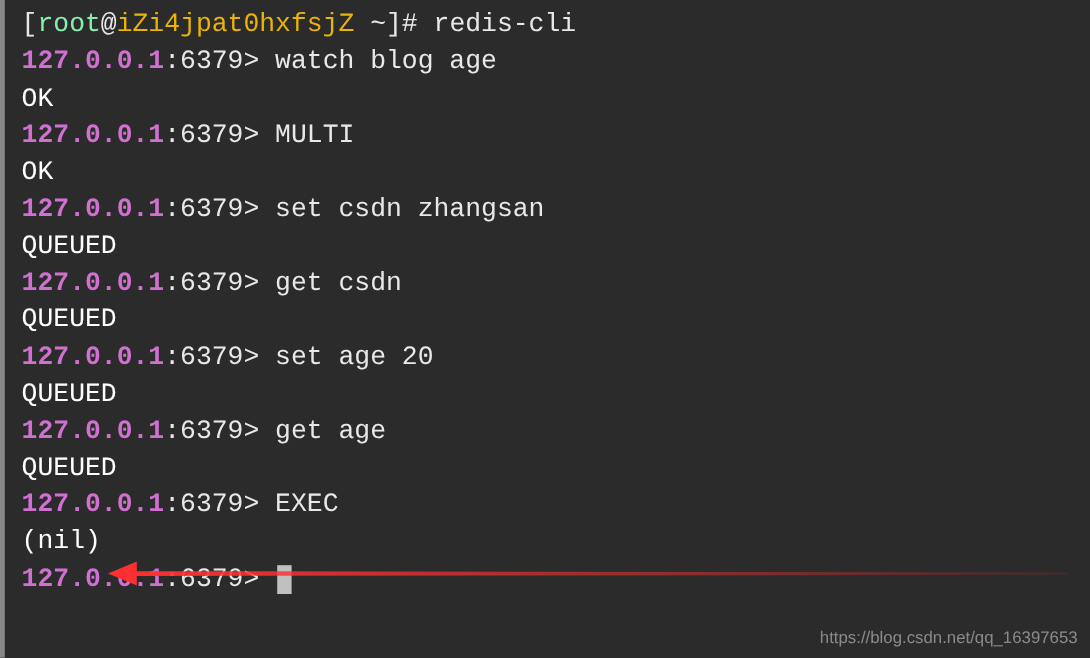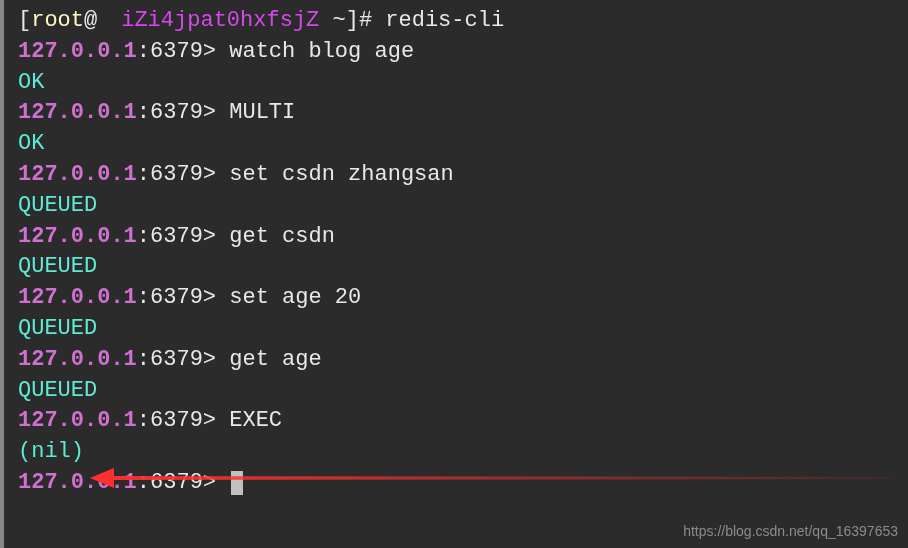--- a/index.html
+++ b/index.html
@@ -9,26 +9,26 @@
       background: #2b2b2b;
       font-family: 'Consolas', 'Monaco', 'Courier New', monospace;
       font-size: 22px;
       line-height: 1.4;
       padding: 6px 8px 6px 14px;
       position: relative;
       overflow: hidden;
       border-left: 4px solid #888;
     }
     .line { white-space: pre; color: #e8e8e8; }
-    .prompt-user { color: #fef9c3; }
-    .prompt-host { color: #d946ef; padding-left: 24px; }
+    .prompt-user { color: #86efac; }
+    .prompt-host { color: #eab308; }
     .ip { color: #d070d0; font-weight: bold; }
     .port { color: #e8e8e8; }
     .cmd { color: #e8e8e8; }
-    .result { color: #5eead4; }
+    .result { color: #ffffff; }
     .cursor {
       display: inline-block;
       width: 12px;
       height: 24px;
       background: #c0c0c0;
       vertical-align: text-bottom;
       margin-left: 2px;
     }
     .arrow {
       position: absolute;

